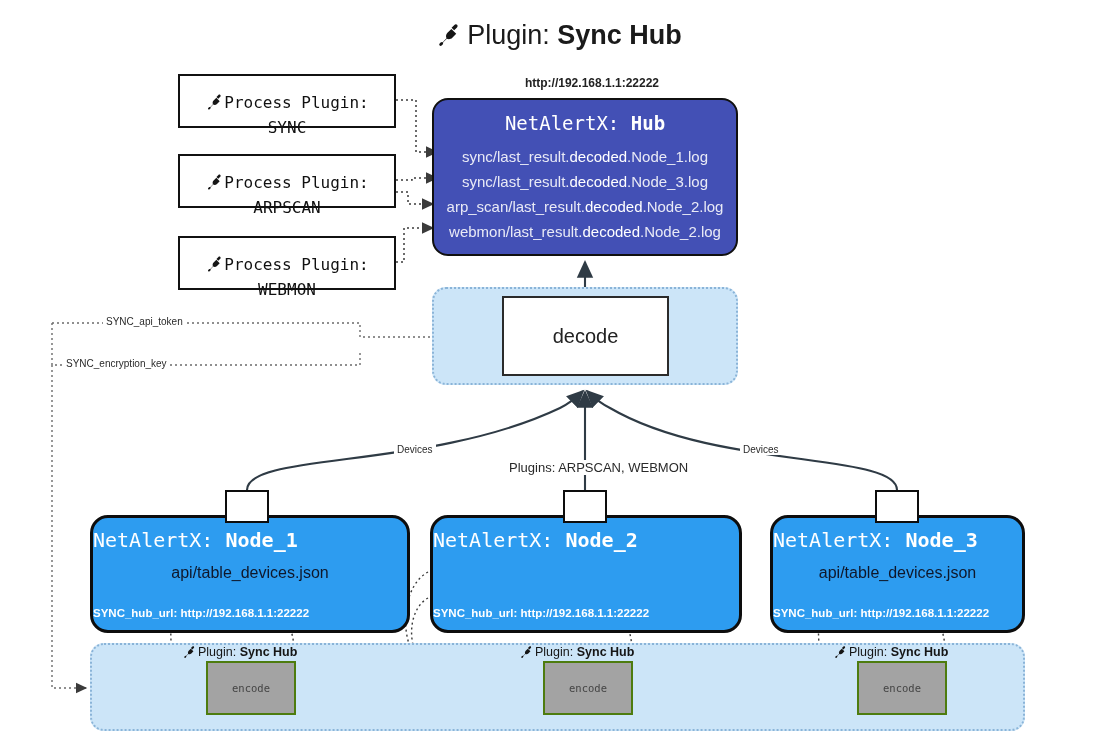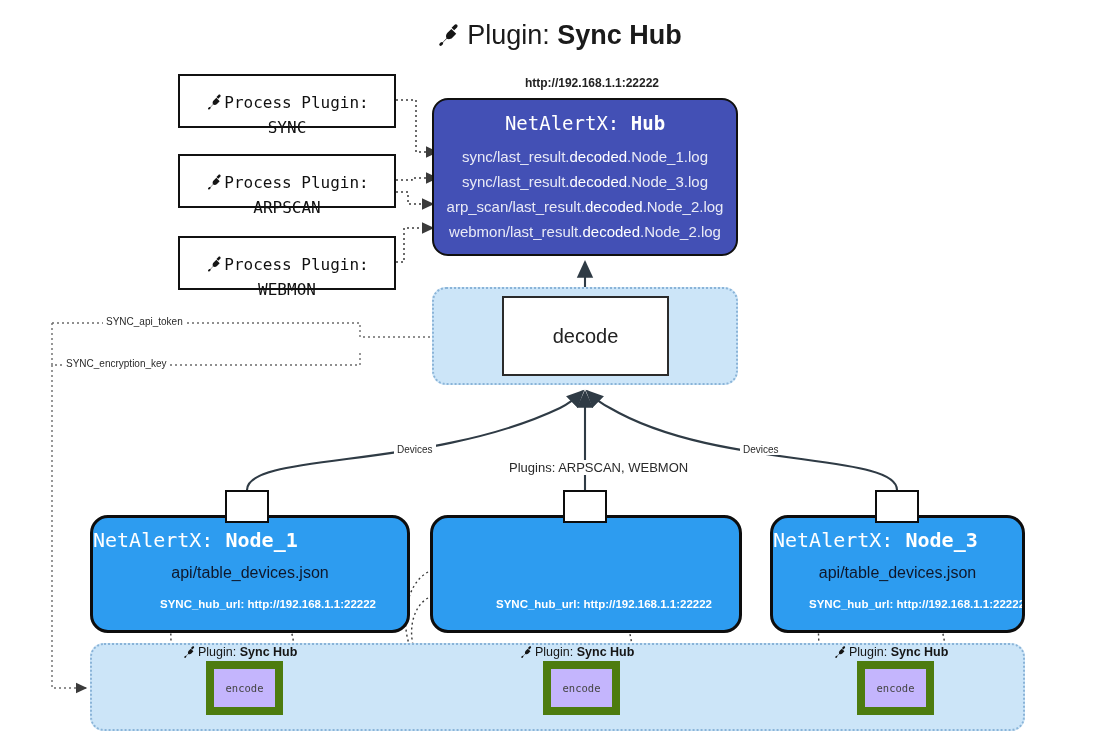--- a/index.html
+++ b/index.html
@@ -146,27 +146,25 @@
   .node .node-lines { margin-top: 8px; }
   .node .node-line {
     text-align: center;
     color: #0f172a;
     font-size: 16px;
     line-height: 25px;
     white-space: nowrap;
   }
   .node .node-foot {
     position: absolute;
-    left: 0; right: 0; bottom: 20px;
-    text-align: center;
+    left: 0; right: 0; bottom: 11px;
     color: #ffffff;
     font-size: 11.5px;
     font-weight: 600;
     white-space: nowrap;
-    margin-left: 36px;
   }
   #node1 { left: 90px;  top: 515px; width: 320px; }
   #node2 { left: 430px; top: 515px; width: 312px; }
   #node3 { left: 770px; top: 515px; width: 255px; }
 
   
   .envelope {
     width: 44px; height: 33px;
     background: #ffffff;
     border: 2px solid #0d0d0d;
@@ -179,23 +177,23 @@
   
   #encode-band {
     left: 90px; top: 643px;
     width: 935px; height: 88px;
     background: #cce5f8;
     border: 2px dotted #8ab4d8;
     border-radius: 14px;
     box-sizing: border-box;
   }
   .encode-box {
-    width: 77px; height: 54px;
-    background: #c4b5fd;
-    border: 8px solid #4d7c0f;
+    width: 90px; height: 54px;
+    background: #a3a3a3;
+    border: 2px solid #4d7c0f;
     box-sizing: border-box;
     display: flex;
     align-items: center;
     justify-content: center;
     font-size: 10.5px;
     color: #444;
     font-family: "DejaVu Sans Mono", "Liberation Mono", monospace;
   }
   #enc1 { left: 206px; top: 661px; }
   #enc2 { left: 543px; top: 661px; }
@@ -356,20 +354,24 @@
     <span>NetAlertX:</span>
     <b>Node_1</b>
   </div>
   <div class="node-lines">
     <div class="node-line">api/table_devices.json</div>
   </div>
   <div class="node-foot">SYNC_hub_url: http://192.168.1.1:22222</div>
 </div>
 
 <div class="abs node" id="node2">
+  <div class="node-title">
+    <span>NetAlertX:</span>
+    <b>Node_2</b>
+  </div>
   <div class="node-foot">SYNC_hub_url: http://192.168.1.1:22222</div>
 </div>
 
 <div class="abs node" id="node3">
   <div class="node-title">
     <span>NetAlertX:</span>
     <b>Node_3</b>
   </div>
   <div class="node-lines">
     <div class="node-line">api/table_devices.json</div>

